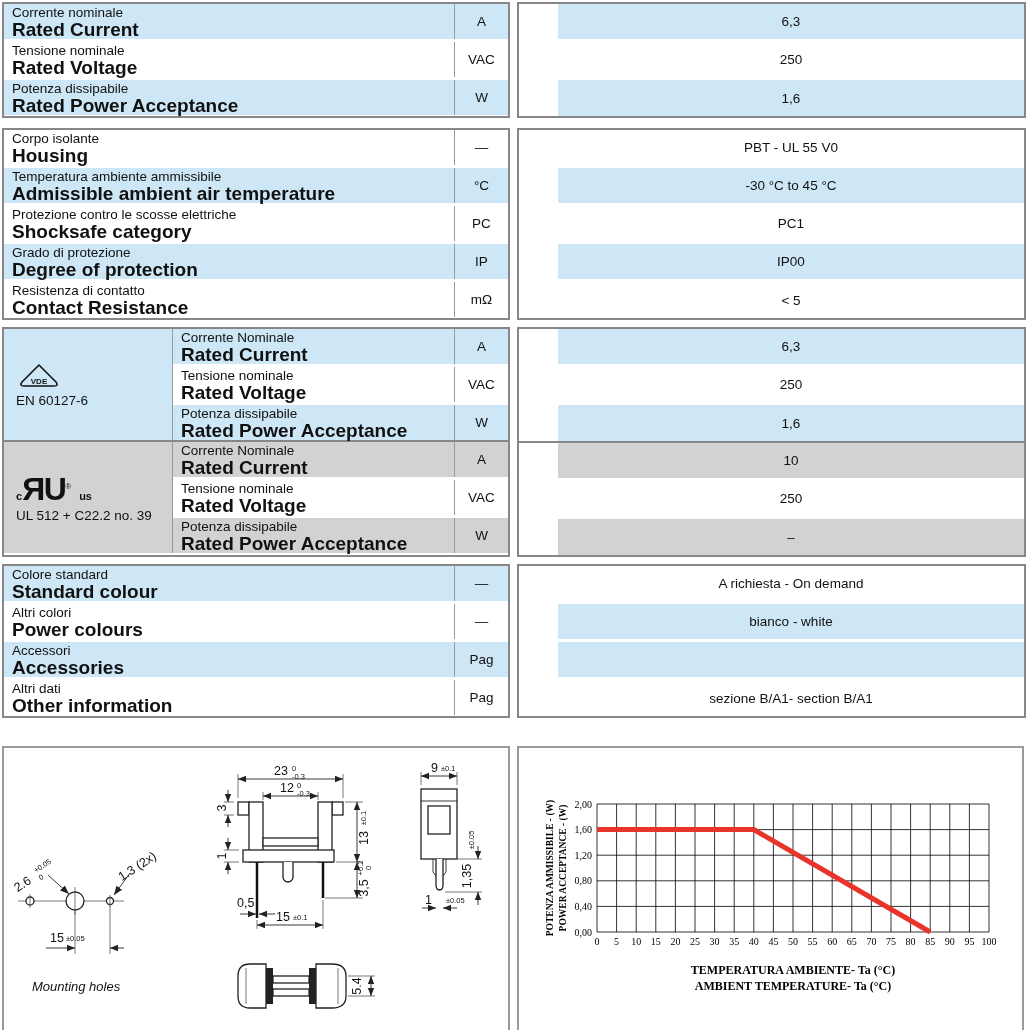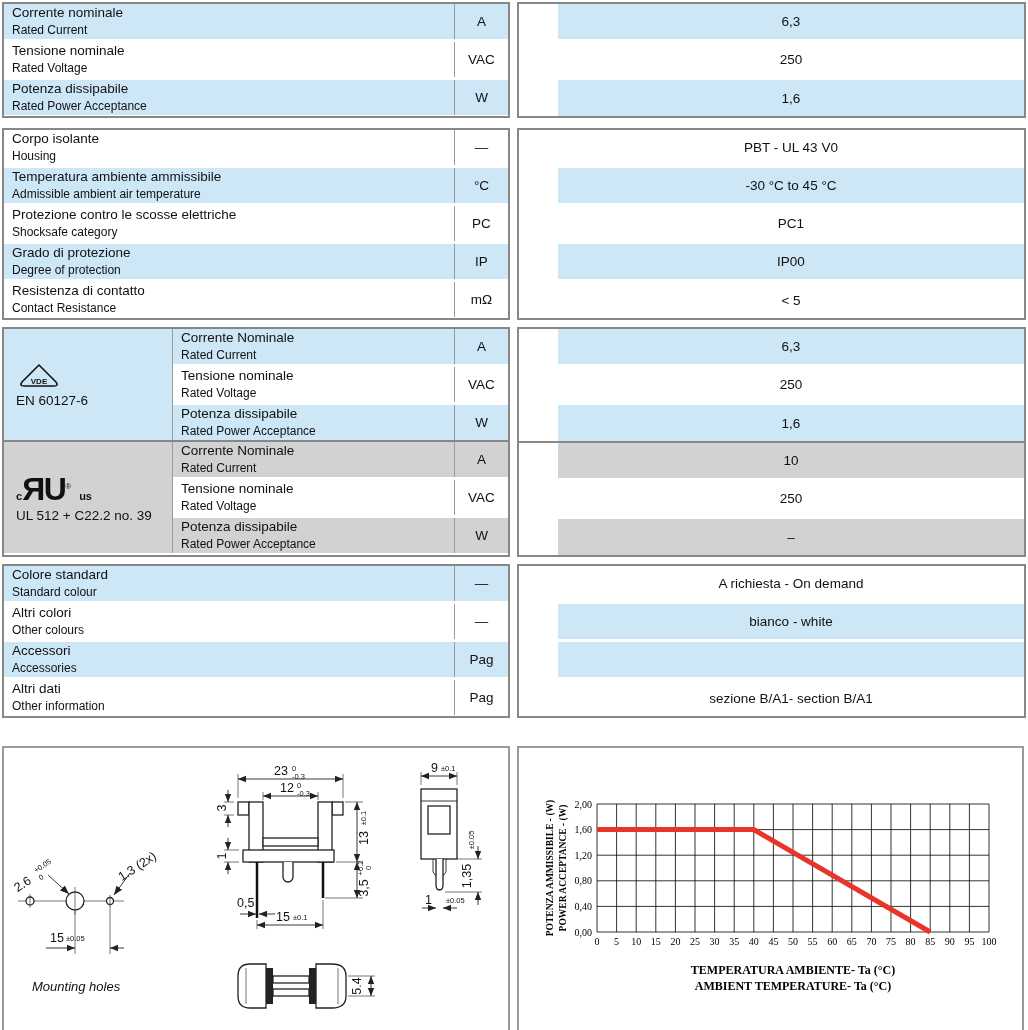--- a/index.html
+++ b/index.html
@@ -12,21 +12,21 @@
   .sheet { padding-top:2px; }
   .tbl { display:flex; margin-left:2px; }
   .mt10 { margin-top:10px;border-radius:20px; }
   .mt7  { margin-top:7px; }
   .tl { width:508px; border:2px solid #878787; background:#fff; }
   .tr { width:509px; border:2px solid #878787; margin-left:7px; background:#fff; }
   .trow { display:flex; height:38px; border-bottom:3px solid #fff;gap:40px; }
   .tl > .trow:last-child, .rows > .trow:last-child { height:35px; border-bottom:none; }
   .lbl { flex:1; display:flex; flex-direction:column; justify-content:center; padding-left:8px; line-height:16.5px; }
   .it { font-size:13.5px; }
-  .en { font-size:12px; font-weight:normal; }
+  .en { font-size:19px; font-weight:bold; }
   .unit { width:54px; display:flex; align-items:center; justify-content:center; border-left:1px solid #9a9a9a; font-size:13.5px; }
   .vrow { height:38px; border-bottom:3px solid #fff; display:flex; align-items:center; justify-content:center; font-size:13.5px;margin-left:39px; }
   .tr > .vrow:last-child, .vgrp > .vrow:last-child { height:36px; border-bottom:none; }
   .bb { background:#cde7f6; }
   .bw { background:#fff; }
   .bg { background:#d2d2d2; }
   
   .grp { display:flex; }
   .grp2 { border-top:2px solid #878787; }
   .grp .logo { width:168px; display:flex; flex-direction:column; justify-content:center; align-items:flex-start; padding-left:12px; }
@@ -124,21 +124,21 @@
       </div>
       <div class="trow bw">
         <div class="lbl">
           <div class="it">Resistenza di contatto</div>
           <div class="en">Contact Resistance</div>
         </div>
         <div class="unit">mΩ</div>
       </div>
     </div>
     <div class="tr">
-      <div class="vrow bw">PBT - UL 43 V0</div>
+      <div class="vrow bw">PBT - UL 55 V0</div>
       <div class="vrow bb">-30 °C to 45 °C</div>
       <div class="vrow bw">PC1</div>
       <div class="vrow bb">IP00</div>
       <div class="vrow bw">&lt; 5</div>
     </div>
   </section>
 
   <section class="tbl mt7">
     <div class="tl">
       <div class="grp">
@@ -227,21 +227,21 @@
       <div class="trow bb">
         <div class="lbl">
           <div class="it">Colore standard</div>
           <div class="en">Standard colour</div>
         </div>
         <div class="unit">—</div>
       </div>
       <div class="trow bw">
         <div class="lbl">
           <div class="it">Altri colori</div>
-          <div class="en">Other colours</div>
+          <div class="en">Power colours</div>
         </div>
         <div class="unit">—</div>
       </div>
       <div class="trow bb">
         <div class="lbl">
           <div class="it">Accessori</div>
           <div class="en">Accessories</div>
         </div>
         <div class="unit">Pag</div>
       </div>

